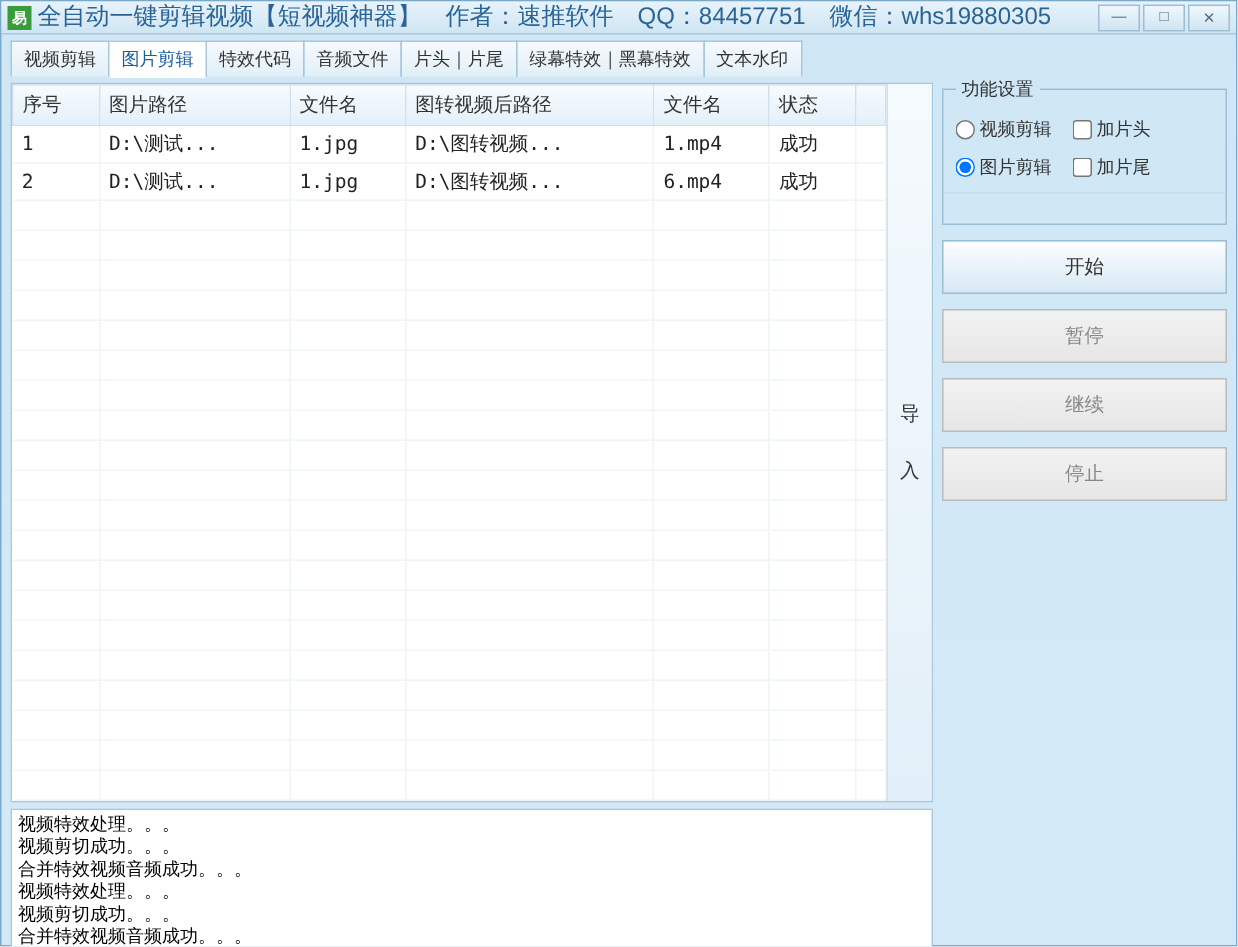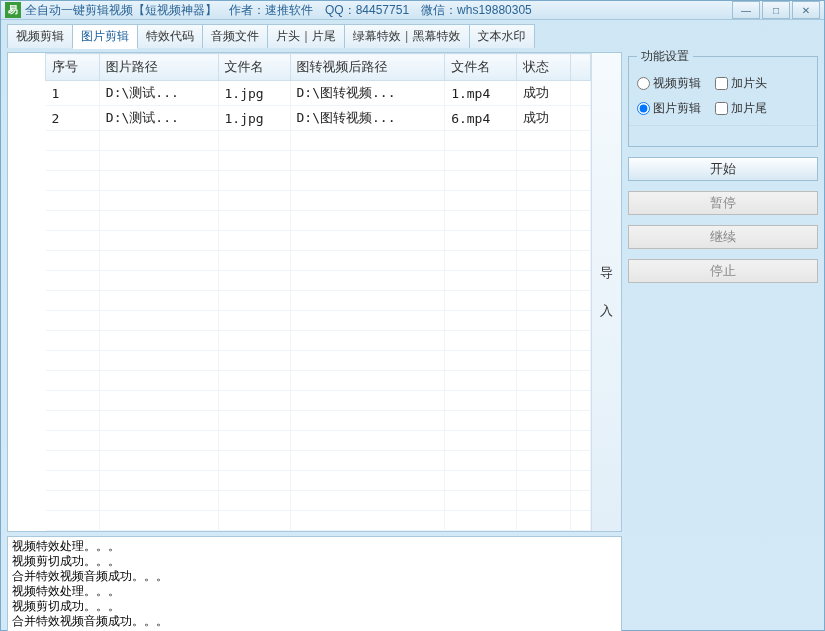--- a/index.html
+++ b/index.html
@@ -1,44 +1,44 @@
 <!DOCTYPE html>
 <html><head>
 <meta charset="utf-8">
 <style>
 * { box-sizing: border-box; margin: 0; padding: 0; }
 body { font-family: "SimSun", "宋体", sans-serif; font-size: 12px; background: #d4e9f7; }
 .window { width: 825px; height: 631px; background: linear-gradient(#cfe7f5, #d4e9f7); border: 1px solid #7ba9c9; display: flex; flex-direction: column; }
 .titlebar { height: 24px; background: linear-gradient(#e8f3fb, #cfe5f3); display: flex; align-items: center; padding: 0 4px; border-bottom: 1px solid #a8c8de; }
 .titlebar .icon { width: 16px; height: 16px; background: #3a9b3a; margin-right: 4px; display: inline-flex; align-items: center; justify-content: center; color: #fff; font-size: 10px; font-weight: bold; }
-.titlebar .title { color: #2a6496; font-size: 12px; flex: 0 0 auto; }
+.titlebar .title { color: #2a6496; font-size: 16px; flex: 0 0 auto; }
 .titlebar .spacer { flex: 1; }
 .winbtns { display: flex; gap: 2px; }
 .winbtn { width: 28px; height: 18px; background: linear-gradient(#f0f7fc, #d0e5f2); border: 1px solid #9dbfd6; display: flex; align-items: center; justify-content: center; color: #4a6f8a; font-size: 10px; cursor: pointer; }
 .winbtn.close { color: #4a6f8a; }
 .body { flex: 1; display: flex; padding: 6px; gap: 6px; }
 .left { flex: 1; display: flex; flex-direction: column; gap: 4px; }
 .tabs { display: flex; align-items: flex-end; height: 22px; }
 .tab { padding: 3px 8px; background: linear-gradient(#f5fafd, #e2eff8); border: 1px solid #a8c8de; border-bottom: none; margin-right: -1px; color: #333; cursor: pointer; position: relative; font-size: 12px; }
 .tab.active { background: #fff; color: #1a5f9e; z-index: 2; border-bottom: 1px solid #fff; margin-bottom: -1px; }
-.tabpanel { flex: 1; background: #fff; border: 1px solid #a8c8de; display: flex; padding-left: 37px; }
+.tabpanel { flex: 1; background: #fff; border: 1px solid #a8c8de; display: flex; }
 .table-wrap { flex: 1; overflow: auto; }
 table { width: 100%; border-collapse: collapse; font-family: "SimSun", monospace; font-size: 13px; }
 thead th { background: linear-gradient(#f7fbfe, #e3f0f9); border: 1px solid #cfe0ec; padding: 4px 6px; text-align: left; font-weight: normal; color: #333; position: sticky; top: 0; }
 tbody td { border-bottom: 1px solid #eef4f9; border-right: 1px solid #eef4f9; padding: 3px 6px; color: #222; white-space: nowrap; }
 tbody tr { height: 20px; }
 .import-btn { width: 30px; background: linear-gradient(#f5fafd, #e2eff8); border-left: 1px solid #cfe0ec; display: flex; flex-direction: column; align-items: center; justify-content: center; gap: 20px; color: #333; cursor: pointer; font-size: 13px; }
 .log { height: 110px; background: #fff; border: 1px solid #a8c8de; padding: 2px 4px; font-size: 12px; line-height: 1.25; overflow-y: scroll; color: #000; position: relative; }
 .right { width: 190px; display: flex; flex-direction: column; gap: 10px; padding-top: 22px; }
 fieldset { border: 1px solid #9dbfd6; padding: 10px 8px; background: transparent; }
 fieldset legend { color: #333; padding: 0 4px; font-size: 12px; }
 .opts-row { display: flex; gap: 14px; margin-bottom: 8px; align-items: center; }
 .opts-row label { display: flex; align-items: center; gap: 3px; color: #333; cursor: pointer; font-size: 12px; }
 .opts-sep { border-top: 1px solid #c6dced; margin: 6px -8px 10px; }
-.btn { height: 24px; background: linear-gradient(#fdfeff, #d7e8f4); border: 1px solid #9dbfd6; color: #333; font-size: 13px; cursor: pointer; display: flex; align-items: center; justify-content: center; }
+.btn { height: 36px; background: linear-gradient(#fdfeff, #d7e8f4); border: 1px solid #9dbfd6; color: #333; font-size: 13px; cursor: pointer; display: flex; align-items: center; justify-content: center; }
 .btn.disabled { background: linear-gradient(#f2f2f2, #e6e6e6); color: #888; border-color: #bcbcbc; }
 input[type=radio], input[type=checkbox] { margin: 0; }
 </style>
 </head>
 <body>
 
 <div class="window">
   <div class="titlebar">
     <span class="icon">易</span>
     <span class="title">全自动一键剪辑视频【短视频神器】　作者：速推软件　QQ：84457751　微信：whs19880305</span>

